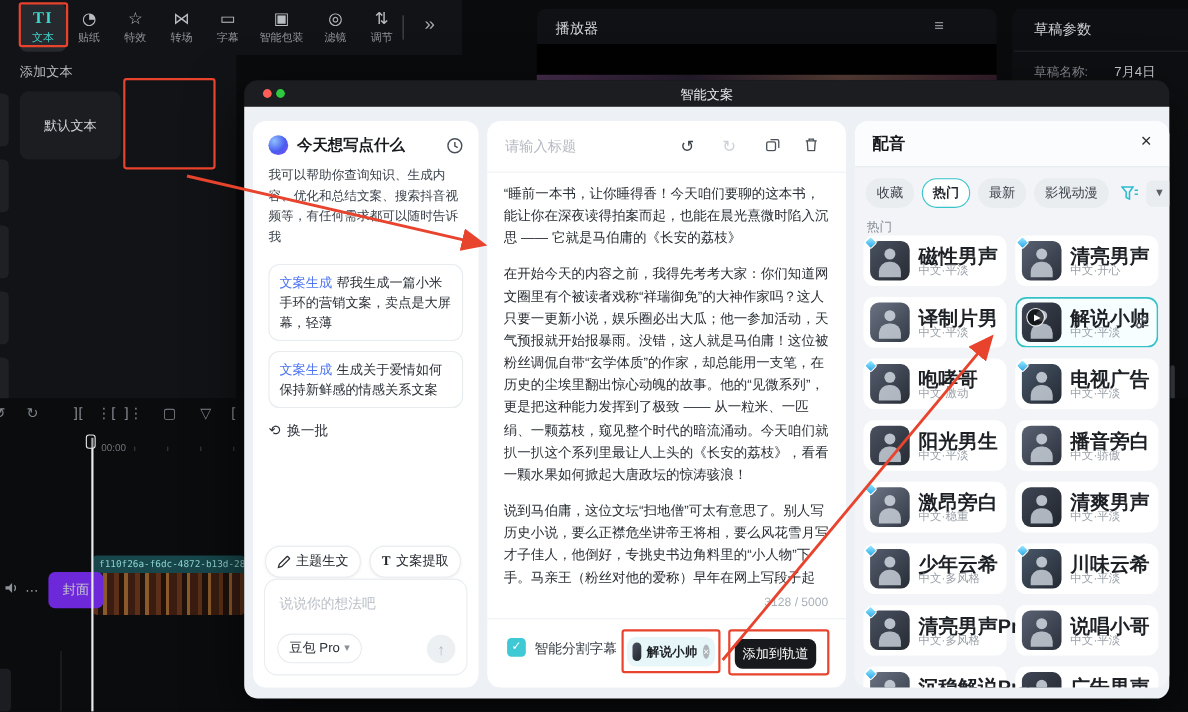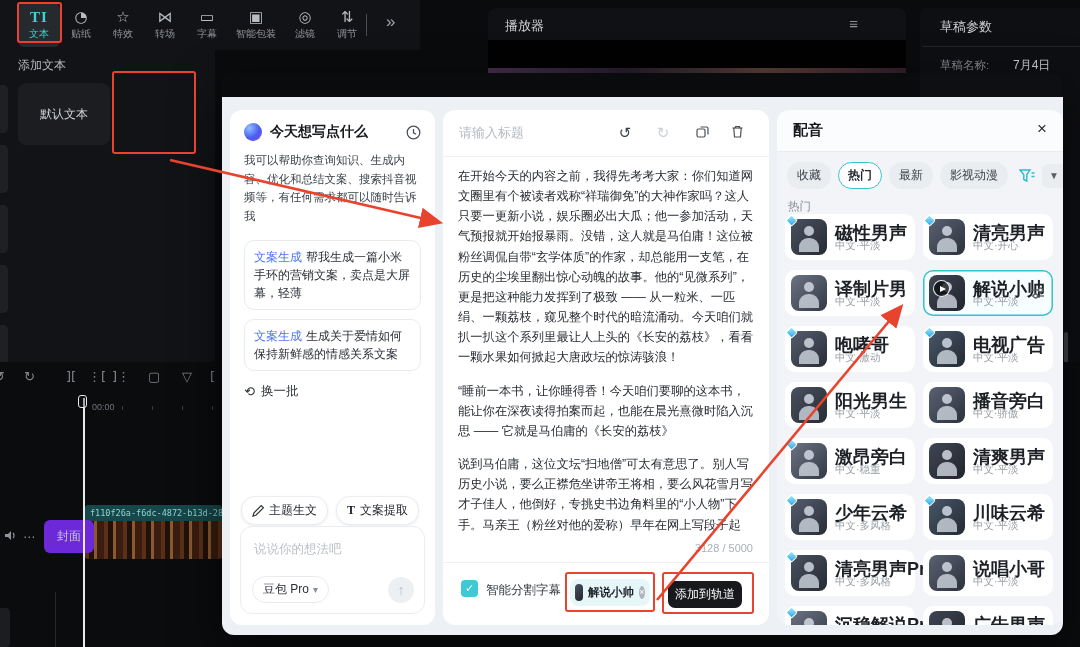--- a/index.html
+++ b/index.html
@@ -233,20 +233,25 @@
           <path d="M1 5 h3 l3 -3 v9 l-3 -3 h-3 z" fill="#8f939a"></path>
           <path d="M9 4 a3.5 3.5 0 0 1 0 5" fill="none" stroke="#8f939a" stroke-width="1.2"></path>
         </svg>
     </span>
     <span class="trk-ico" style="left:23px;top:168px;font-size:12px">⋯</span>
     <div class="v-div"></div>
     <div class="part-card"></div>
   </div>
 
   <div class="dialog">
+    <div class="titlebar">
+      <span class="dot red"></span>
+      <span class="dot green"></span>
+      <div class="dlg-title">智能文案</div>
+    </div>
     <div class="dlg-body"></div>
   </div>
 
   <div class="panel assistant">
     <div class="as-head">
       <span class="orb"></span>
       <span class="as-title">今天想写点什么</span>
       <span style="cursor:pointer;display:flex">
         <svg width="15" height="15" viewBox="0 0 15 15">
             <circle cx="7.5" cy="7.5" r="6.3" fill="none" stroke="#4a5058" stroke-width="1.3"></circle>
@@ -301,22 +306,22 @@
     </span>
     <span class="ed-ico" style="left:286px">
       <svg width="13" height="13" viewBox="0 0 13 13">
           <path d="M1.5 3 h10" stroke="#4a5056" stroke-width="1.2"></path>
           <path d="M4.5 3 v-1.5 h4 v1.5" fill="none" stroke="#4a5056" stroke-width="1.2"></path>
           <path d="M2.8 3 l.7 9 h6 l.7 -9" fill="none" stroke="#4a5056" stroke-width="1.2"></path>
         </svg>
     </span>
     <div class="ed-div" style="top:46px"></div>
     <div class="script">
+        <p>“睡前一本书，让你睡得香！今天咱们要聊的这本书，能让你在深夜读得拍案而起，也能在晨光熹微时陷入沉思 —— 它就是马伯庸的《长安的荔枝》</p>
         <p>在开始今天的内容之前，我得先考考大家：你们知道网文圈里有个被读者戏称“祥瑞御免”的大神作家吗？这人只要一更新小说，娱乐圈必出大瓜；他一参加活动，天气预报就开始报暴雨。没错，这人就是马伯庸！这位被粉丝调侃自带“玄学体质”的作家，却总能用一支笔，在历史的尘埃里翻出惊心动魄的故事。他的“见微系列”，更是把这种能力发挥到了极致 —— 从一粒米、一匹绢、一颗荔枝，窥见整个时代的暗流涌动。今天咱们就扒一扒这个系列里最让人上头的《长安的荔枝》，看看一颗水果如何掀起大唐政坛的惊涛骇浪！</p>
-        <p>“睡前一本书，让你睡得香！今天咱们要聊的这本书，能让你在深夜读得拍案而起，也能在晨光熹微时陷入沉思 —— 它就是马伯庸的《长安的荔枝》</p>
         <p>说到马伯庸，这位文坛“扫地僧”可太有意思了。别人写历史小说，要么正襟危坐讲帝王将相，要么风花雪月写才子佳人，他倒好，专挑史书边角料里的“小人物”下手。马亲王（粉丝对他的爱称）早年在网上写段子起家，最擅长把严肃史料和脑洞大开的想象揉成一团。他有个著名的创作理念叫“考据型悬疑”，意思是故事里每一个细节都得有史料支撑，但剧情走向又能让你惊掉下巴。就像他在写《长安的荔枝》之前，真的去研究了唐代的驿站制度、荔枝保鲜技术、甚至连长安城的街道</p>
       </div>
     <span class="char-count">3128 / 5000</span>
     <div class="ed-div" style="top:452px"></div>
     <span class="checkbox">✓</span>
     <span class="cb-label">智能分割字幕</span>
     <span class="voice-chip">
       <span class="vc-avatar"></span>
       <span class="vc-name">解说小帅</span>
       <span class="vc-close">×</span>

